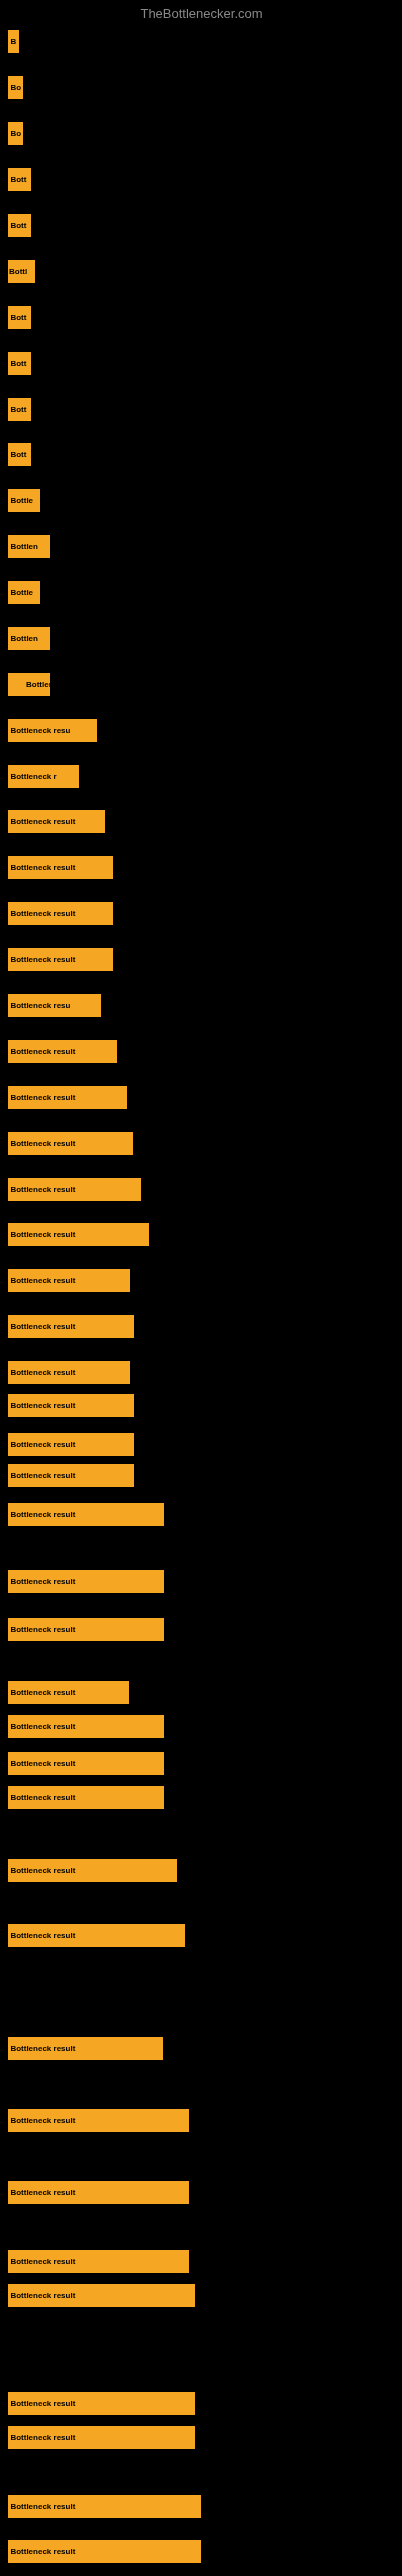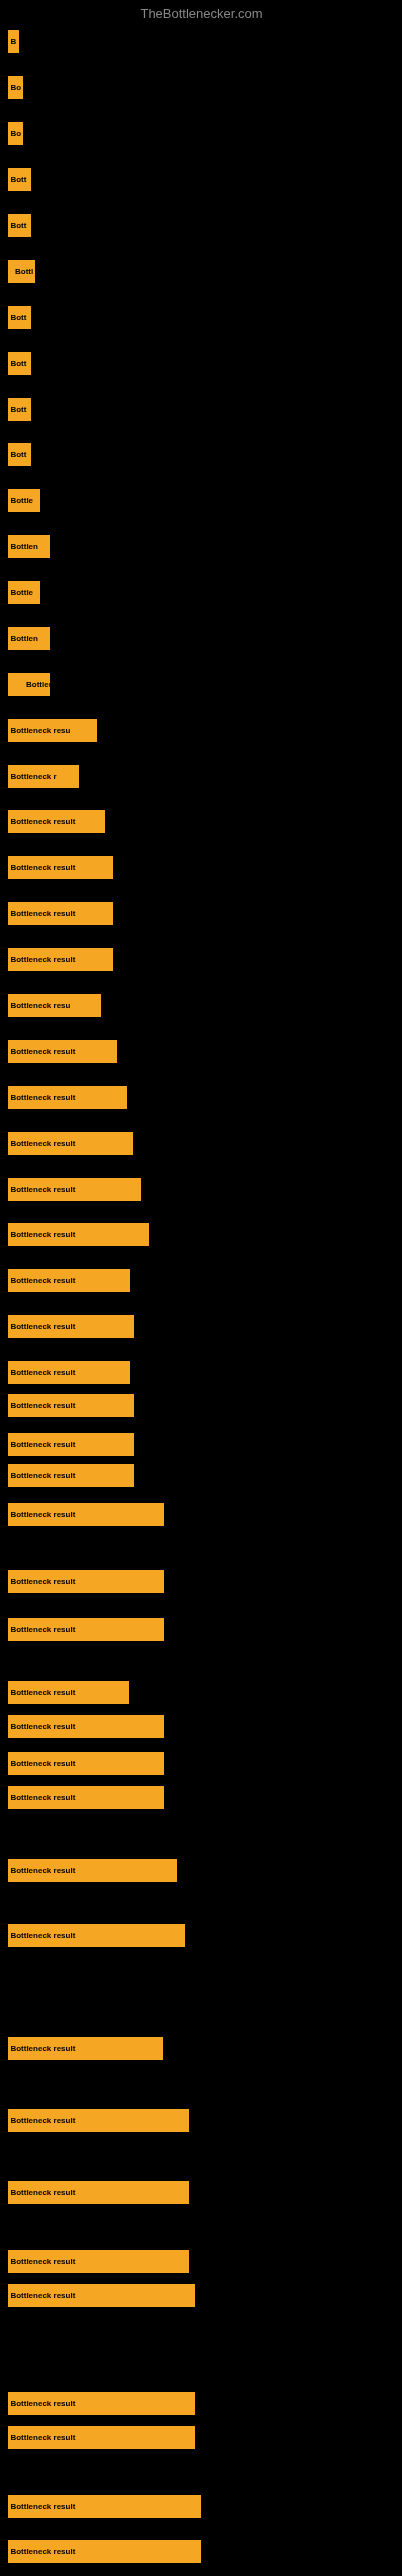--- a/index.html
+++ b/index.html
@@ -60,21 +60,21 @@
       <div style="background-color: rgb(245, 166, 35); width: 22.5px; height: 22.5px; display: flex; align-items: center; padding-left: 2.4px; overflow: hidden; white-space: nowrap;">
         <span style="color: rgb(0, 0, 0); font-size: 8px; font-weight: bold; font-family: Arial, sans-serif;">Bott</span>
       </div>
     </div>
     <div style="position: absolute; left: 8px; top: 190px;">
       <div style="background-color: rgb(245, 166, 35); width: 22.5px; height: 22.5px; display: flex; align-items: center; padding-left: 2.4px; overflow: hidden; white-space: nowrap;">
         <span style="color: rgb(0, 0, 0); font-size: 8px; font-weight: bold; font-family: Arial, sans-serif;">Bott</span>
       </div>
     </div>
     <div style="position: absolute; left: 8px; top: 236px;">
-      <div style="background-color: rgb(245, 166, 35); width: 27px; height: 22.5px; display: flex; align-items: center; padding-left: 7px; overflow: hidden; white-space: nowrap;">
+      <div style="background-color: rgb(245, 166, 35); width: 27px; height: 22.5px; display: flex; align-items: center; padding-left: 1px; overflow: hidden; white-space: nowrap;">
         <span style="color: rgb(0, 0, 0); font-size: 8px; font-weight: bold; font-family: Arial, sans-serif;">Bottl</span>
       </div>
     </div>
     <div style="position: absolute; left: 8px; top: 282px;">
       <div style="background-color: rgb(245, 166, 35); width: 22.5px; height: 22.5px; display: flex; align-items: center; padding-left: 2.4px; overflow: hidden; white-space: nowrap;">
         <span style="color: rgb(0, 0, 0); font-size: 8px; font-weight: bold; font-family: Arial, sans-serif;">Bott</span>
       </div>
     </div>
     <div style="position: absolute; left: 8px; top: 328px;">
       <div style="background-color: rgb(245, 166, 35); width: 22.5px; height: 22.5px; display: flex; align-items: center; padding-left: 2.4px; overflow: hidden; white-space: nowrap;">

